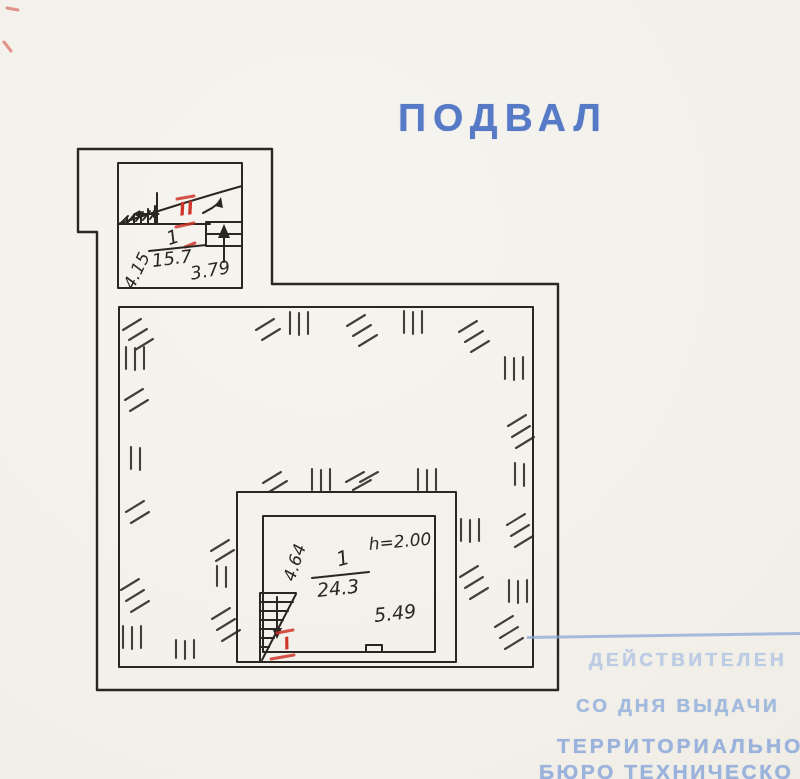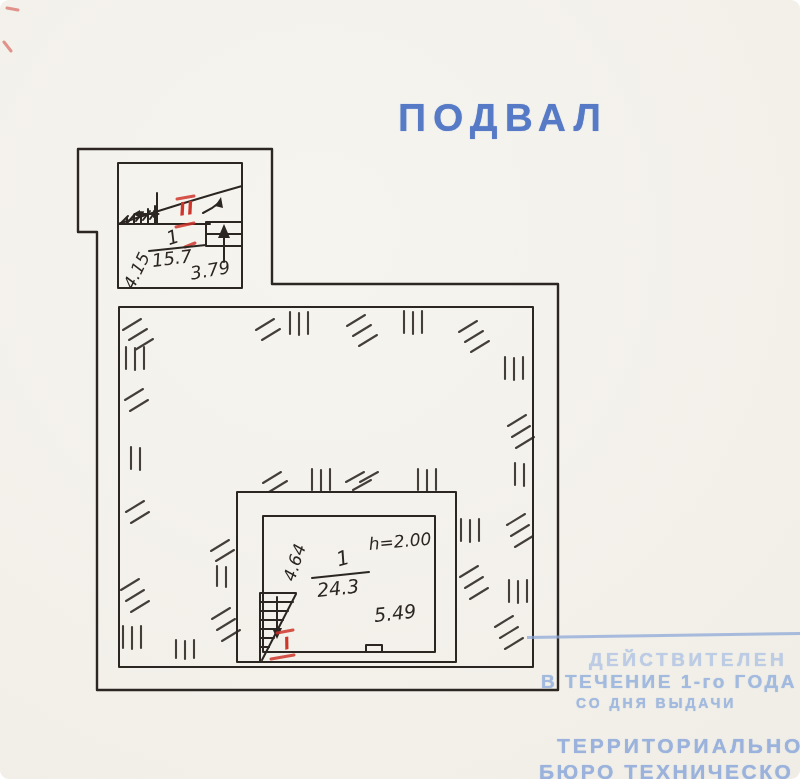--- a/index.html
+++ b/index.html
@@ -3,21 +3,20 @@
 <meta charset="utf-8">
 <style>
   html,body{margin:0;padding:0;}
   #canvas{
     position:relative;
     width:800px;height:779px;
     background:#f4f2ec;
     background-image:radial-gradient(circle at 40% 30%, #f6f4ef 0%, #f2f0e9 70%, #efede5 100%);
     overflow:hidden;
     font-family:"DejaVu Sans", sans-serif;
-    border-radius:9px;
   }
   #plan-svg{position:absolute;left:0;top:0;}
   .lbl{
     position:absolute;
     color:#2b2622;
     font-style:italic;
     font-family:"DejaVu Sans", sans-serif;
     white-space:nowrap;
     transform-origin:0 0;
     line-height:1;
@@ -32,21 +31,21 @@
     white-space:nowrap;
   }
   .stamp{
     position:absolute;
     font-family:"Liberation Sans", sans-serif;
     font-weight:700;white-space:nowrap;
     text-shadow:0 0 1px rgba(150,175,220,.9);
   }
   .stamp.l1{left:583px;top:649px;font-size:19px;letter-spacing:3.5px;color:#b0c4e4;opacity:.8;margin-left:6px;}
   .stamp.l2{left:541px;top:671px;font-size:19px;letter-spacing:2.5px;color:#a3badf;}
-  .stamp.l3{left:576px;top:695px;font-size:14px;letter-spacing:3px;color:#a3badf;}
+  .stamp.l3{left:576px;top:695px;font-size:19px;letter-spacing:3px;color:#a3badf;}
   .stamp.l4{left:557px;top:734px;font-size:21px;letter-spacing:3px;color:#9ab2dc;}
   .stamp.l5{left:539px;top:760px;font-size:21px;letter-spacing:2.5px;color:#9ab2dc;}
   .blue-rule{
     position:absolute;left:527px;top:634px;width:273px;height:3px;
     background:#8ea8d8;opacity:.75;transform:rotate(-0.8deg);
   }
 </style>
 </head>
 <body>
 
@@ -146,18 +145,17 @@
 
   <div class="lbl red" style="left:282px;top:636px;font-size:17px;transform:rotate(-12deg);">I</div>
   <div class="lbl" style="left:334px;top:550px;font-size:20px;transform:rotate(-15deg);">1</div>
   <div class="lbl" style="left:316px;top:581px;font-size:19px;transform:rotate(-6deg);">24.3</div>
   <div class="lbl" style="left:368px;top:536px;font-size:17px;transform:rotate(-5deg);">h=2.00</div>
   <div class="lbl" style="left:373px;top:606px;font-size:19px;transform:rotate(-6deg);">5.49</div>
   <div class="lbl" style="left:281px;top:578px;font-size:17px;transform:rotate(-72deg);">4.64</div>
 
   <div class="blue-rule"></div>
   <div class="stamp l1">ДЕЙСТВИТЕЛЕН</div>
-  <div class="stamp l2">В ТЕЧЕНИЕ 1-го ГОДА</div>
   <div class="stamp l3">СО ДНЯ ВЫДАЧИ</div>
   <div class="stamp l4">ТЕРРИТОРИАЛЬНО</div>
   <div class="stamp l5">БЮРО ТЕХНИЧЕСКО</div>
 
 </div>
 
 </body></html>

